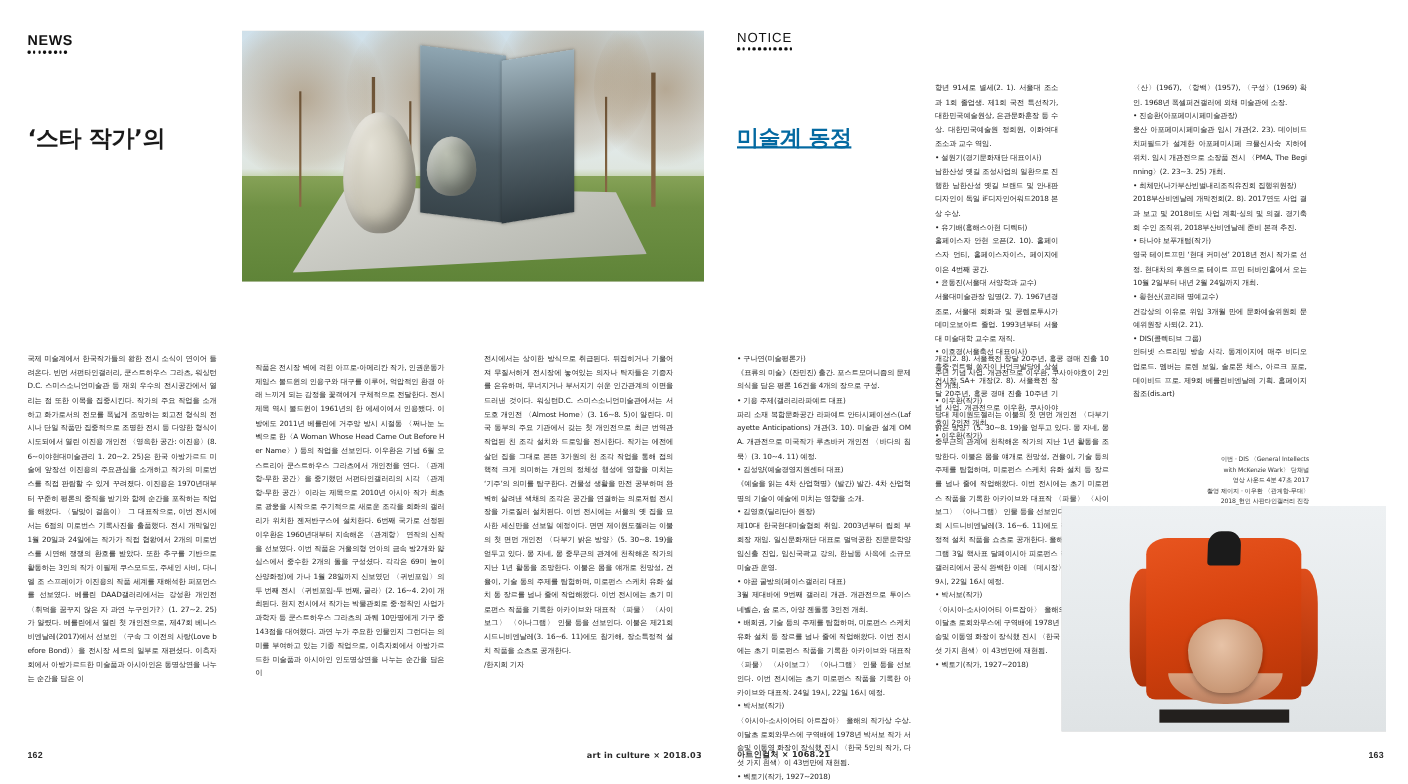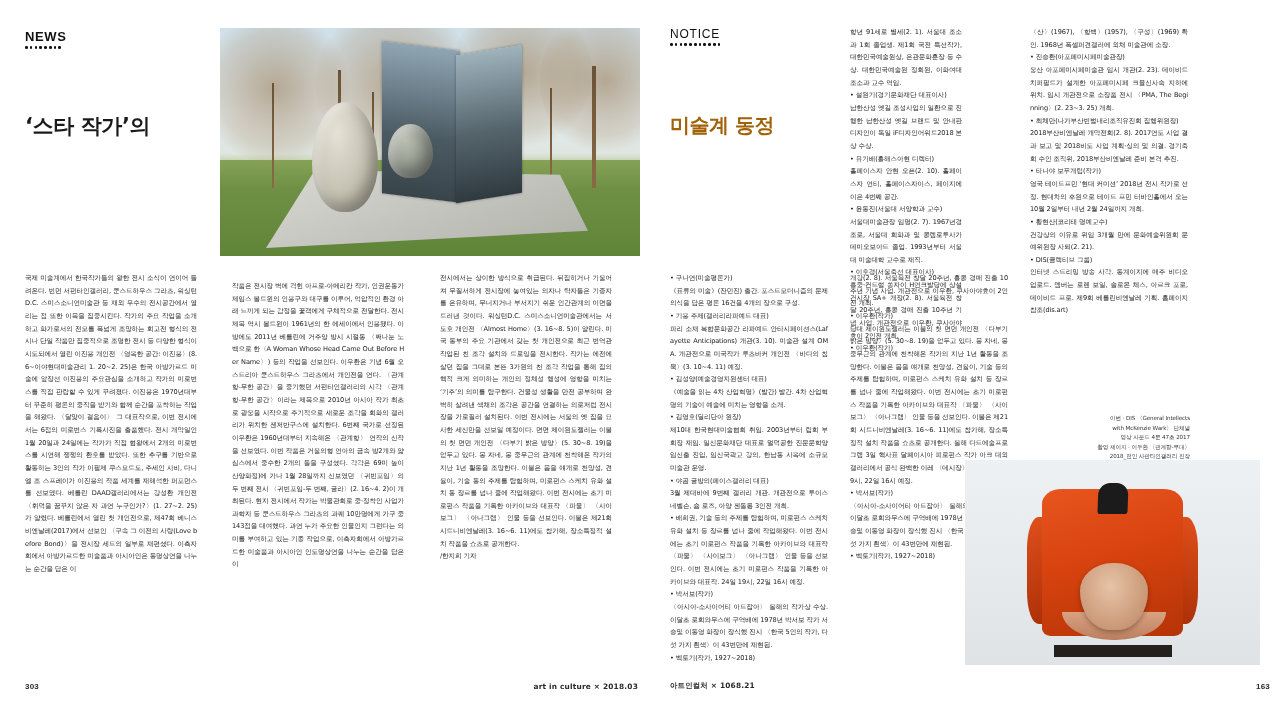--- a/index.html
+++ b/index.html
@@ -35,34 +35,36 @@
     font-size:21px; font-weight:bold; color:#1a1a1a;
     line-height:1.42; letter-spacing:-0.4px;
   }
   .subhead {
     font-family:"DejaVu Sans", sans-serif;
     font-size:8.2px; color:#2a2a2a; line-height:1.62;
     letter-spacing:-0.2px; font-weight:600;
   }
   .section-title {
     font-family:"DejaVu Sans", sans-serif;
-    font-size:20px; font-weight:bold; color:#a16207;
+    font-size:20px; font-weight:bold; color:#0369a1;
     letter-spacing:-0.5px;
+    text-decoration:underline;
   }
 
   
   .col {
     position:absolute;
     font-family:"DejaVu Sans", sans-serif;
     font-size:6.6px;
     line-height:1.92;
     color:#202020;
     text-align:justify;
     letter-spacing:-0.12px;
     word-break:break-all;
+    margin-top:48px;
   }
   .col p { margin:0; }
   .byline { margin-top:0.2em; }
 
   
   .photo { position:absolute; overflow:hidden; background:#cfcfcf; }
 
   .sculpt-sky {
     position:absolute; inset:0;
     background:
@@ -204,21 +206,21 @@
       <p>국제 미술계에서 한국작가들의 왕한 전시 소식이 연이어 들려온다. 빈먼 서펀타인갤러리, 쿤스트하우스 그라츠, 워싱턴D.C. 스미스소니언미술관 등 재외 우수의 전시공간에서 열리는 점 또한 이목을 집중시킨다. 작가의 주요 작업을 소개하고 화가로서의 전모를 폭넓게 조망하는 회고전 형식의 전시나 단일 작품만 집중적으로 조명한 전시 등 다양한 형식이 시도되에서 열린 이진용 개인전 〈영옥한 공간: 이진용〉(8.6~이야현대미술관리 1. 20~2. 25)은 한국 아방가르드 미술에 앞장선 이진용의 주요관심을 소개하고 작가의 미로번스를 직접 판람할 수 있게 꾸려졌다. 이진용은 1970년대부터 꾸준히 평론의 중직을 받기와 함께 순간을 포착하는 작업을 해왔다. 〈달맞이 걸음이〉 그 대표작으로, 이번 전시에서는 6점의 미로번스 기록사진을 출품했다. 전시 개막일인 1월 20일과 24일에는 작가가 직접 협왕에서 2개의 미로번스를 시연해 쟁쟁의 환호를 받았다. 또한 추구를 기반으로 활동하는 3인의 작가 이필제 쿠스모드도, 주세인 사비, 다니엘 조 스프레이가 이진용의 작품 세계를 재해석한 퍼포먼스를 선보였다. 베를린 DAAD갤러리에서는 강성환 개인전 〈휘덕을 꿈꾸지 않은 자 과연 누구인가?〉(1. 27~2. 25)가 얄렸다. 베를린에서 열린 첫 개인전으로, 제47회 베니스비엔날레(2017)에서 선보인 〈구속 그 이전의 사랑(Love before Bond)〉을 전시장 세트의 일부로 재편셨다. 이측자회에서 아방가르드한 미술품과 아시아인은 동명상연을 나누는 순간을 담은 이</p>
     </div>
     <div class="col" style="left:232px; top:280px; width:172px;">
       <p>작품은 전시장 벽에 걱힌 아프로-아메리칸 작가, 인권운동가 제임스 볼드윈의 인용구와 대구를 이루어, 억압적인 환경 아래 느끼게 되는 감정을 꽃객에게 구체적으로 전달한다. 전시 제목 역시 볼드윈이 1961년의 한 에세이에서 인용됐다. 이방에도 2011년 베를린에 거주앙 방시 시절동 〈쩌나눈 노벡으로 한〈A Woman Whose Head Came Out Before Her Name〉) 등의 작업을 선보인다. 이우환은 기념 6월 오스트리아 쿤스트하우스 그라츠에서 개인전을 연다. 〈관계항-무한 공간〉을 중기했던 서펀타인갤러리의 시각 〈관계항-무한 공간〉이라는 제목으로 2010년 아시아 작가 최초로 광웅을 시작으로 주기적으로 새로운 조각을 회화의 갤러리가 위치한 젠저반구스에 설치한다. 6번째 국가로 선정된 이우환은 1960년대부터 지속해온 〈관계항〉 연작의 신작을 선보였다. 이번 작품은 거울의형 언아의 금속 방2개와 얇심스에서 중수한 2개의 돌을 구성셨다. 각각은 69미 높이 산양화정)에 가나 1월 28일까지 신보였던 〈귀빈포임〉의 두 번째 전시 〈귀빈포임-두 번째, 굴라〉(2. 16~4. 2)이 개최된다. 현지 전시에서 작가는 박물관회로 중·정착인 사업가 과학자 등 쿤스트하우스 그라츠의 과퀘 10만명에게 가구 중 143점을 대여했다. 과연 누가 주요한 인물인지 그런다는 의미를 부여하고 있는 기종 작업으로, 이측자회에서 아방가르드한 미술품과 아시아인 인도명상연을 나누는 순간을 담은 이</p>
     </div>
     <div class="col" style="left:440px; top:272px; width:172px;">
       <p>전시에서는 상이한 방식으로 취급된다. 뒤집히거나 기울어져 무질서하게 전시장에 놓여있는 의자나 탁자들은 기증자를 은유하며, 무너지거나 부서지기 쉬운 인간관계의 이면을 드러낸 것이다. 워싱턴D.C. 스미스소니언미술관에서는 서도호 개인전 〈Almost Home〉(3. 16~8. 5)이 얄린다. 미국 동부의 주요 기관에서 갖는 첫 개인전으로 최근 번역관 작업된 친 조각 설치와 드로잉을 전시한다. 작가는 에전에 살던 집을 그대로 본뜬 3가원의 천 조각 작업을 통해 접의 핵적 크게 의미하는 개인의 정체성 행성에 영향을 미치는 ‘기주’의 의미를 탐구한다. 건물성 생활을 만전 공부하며 완벽히 살려낸 색채의 조각은 공간을 연결하는 의로저럼 전시장을 가로질러 설치된다. 이번 전시에는 서울의 옛 집을 묘사한 세신만을 선보일 예정이다. 면면 제이원도젤러는 이불의 첫 면먼 개인전 〈다부기 밝은 방양〉(5. 30~8. 19)을 얻두고 있다. 몽 자네, 몽 중무근의 관계에 천착해온 작가의 지난 1년 활동을 조망한다. 이불은 몸을 얘개로 천망성, 견율이, 기술 동의 주제를 탐험하며, 미로펀스 스케치 유화 설치 동 장르를 넘나 줄에 작업해왔다. 이번 전시에는 초기 미로펀스 작품을 기록한 아카이브와 대표작 〈파물〉 〈사이보그〉 〈아나그램〉 인물 등을 선보인다. 이불은 제21회 시드니비엔날레(3. 16~6. 11)에도 참가해, 장소특정적 설치 작품을 쇼츠로 공개한다.</p>
       <p class="byline">/한지희 기자</p>
     </div>
 
-    <div class="folio" style="left:25px;">303</div>
+    <div class="folio" style="left:25px;">162</div>
     <div class="imprint" style="right:22px;">art in culture × 2018.03</div>
   </div>
 
   <div class="page page-right">
 
     <div class="kicker-wrap" style="left:10px; top:28px;">
       <div class="kicker" style="font-weight:normal; font-size:12px; letter-spacing:0.8px;">NOTICE</div>
       <div class="kicker-dots">
         <i></i>
           <i></i>
@@ -299,16 +301,16 @@
       <div class="dis-sleeveL"></div>
       <div class="dis-sleeveR"></div>
       <div class="dis-shirt"></div>
       <div class="dis-collar"></div>
       <div class="dis-belt"></div>
       <div class="dis-hands"></div>
       <div class="dis-head"></div>
     </div>
 
     <div class="imprint" style="left:10px;">아트인컬처 × 1068.21</div>
-    <div class="folio" style="right:10px;margin-left:12px;">163</div>
+    <div class="folio" style="right:22px;margin-left:12px;">163</div>
   </div>
 
 </div>
 
 </body></html>

